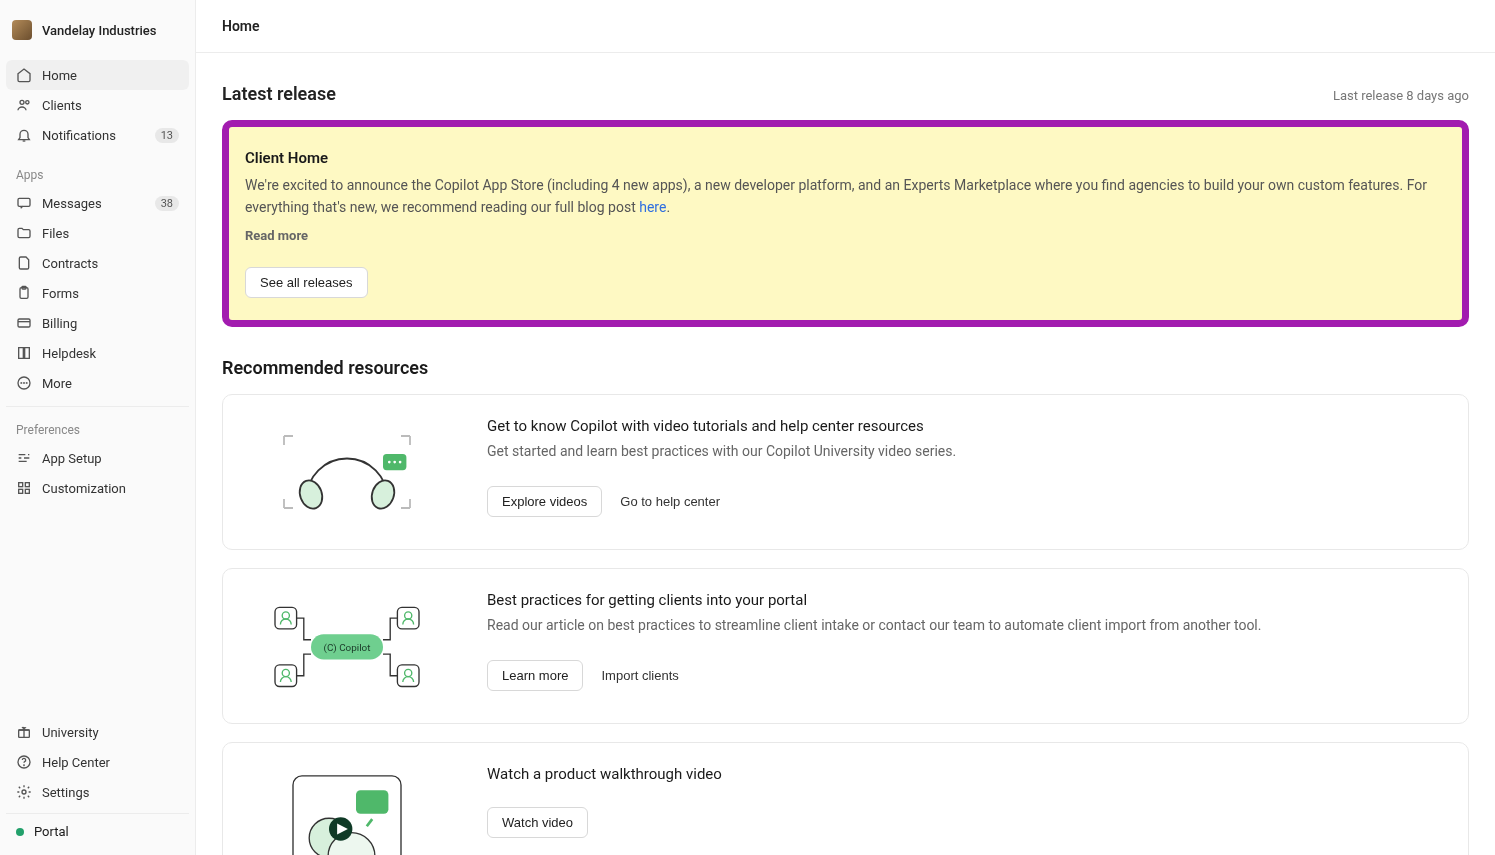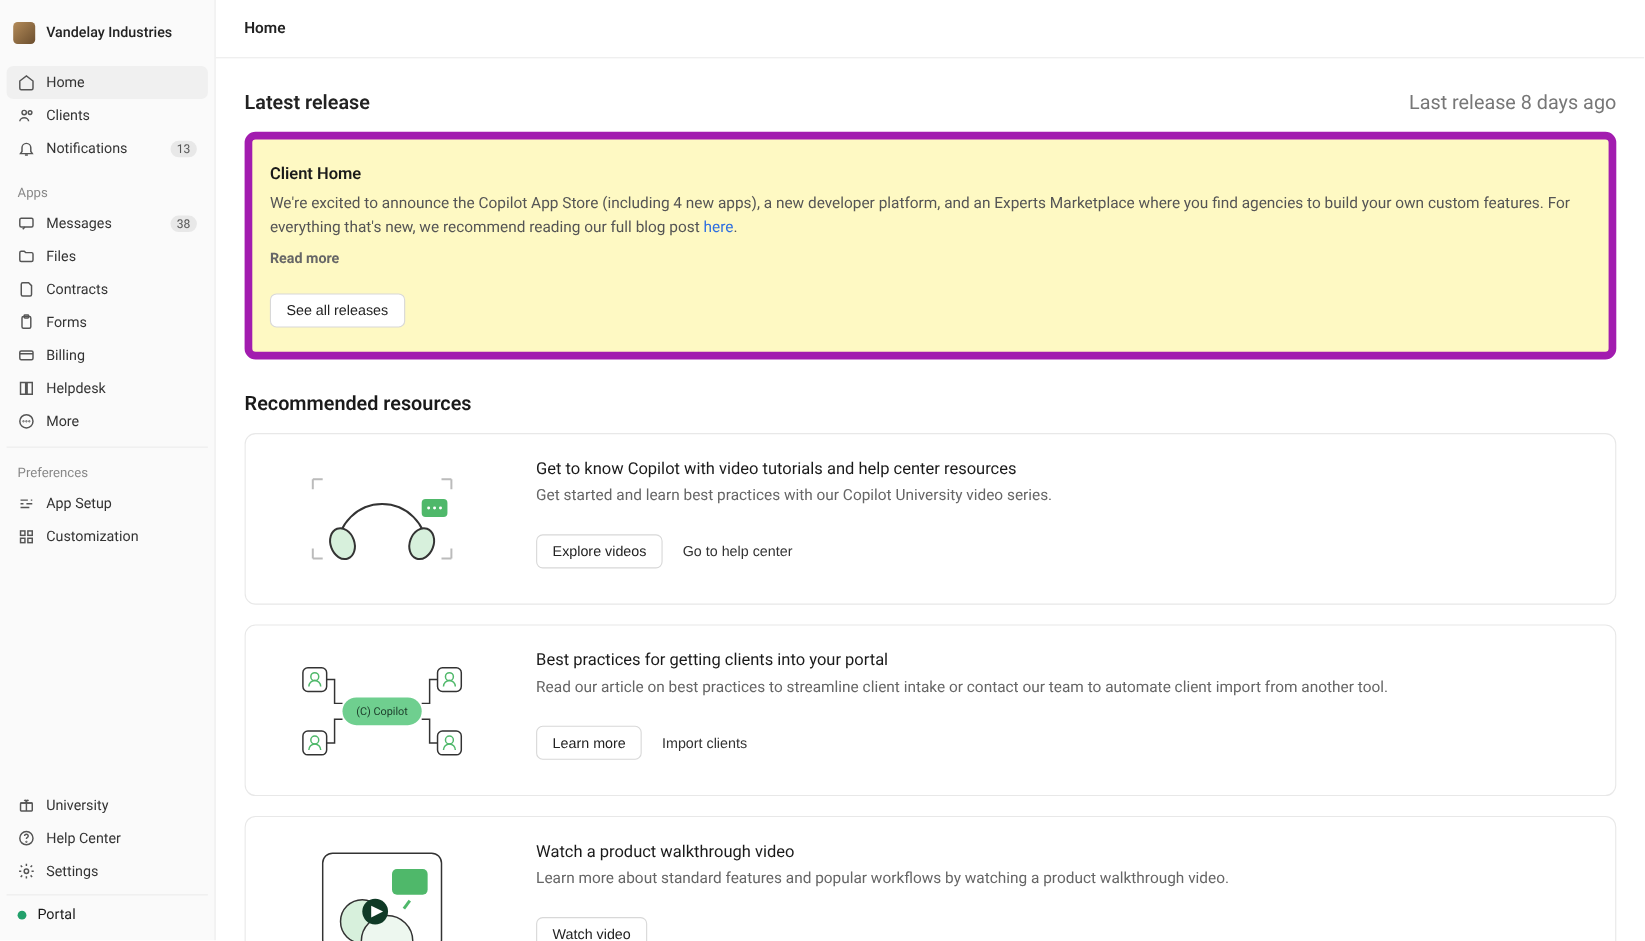--- a/index.html
+++ b/index.html
@@ -69,21 +69,21 @@
       font-size:14px; font-weight:600; color:#222;
     }
     .content {
       padding: 30px 26px 40px; overflow-y:auto; flex:1;
     }
     .section-header {
       display:flex; justify-content:space-between; align-items:baseline;
       margin-bottom:16px;
     }
     .section-title { font-size:18px; font-weight:600; color:#222; }
-    .section-meta { font-size:18px; color:#777; }
+    .section-meta { font-size:13px; color:#777; }
     .card {
       border:7px solid #a21caf; border-radius:10px;
       padding:22px 16px; margin-bottom:20px; background:#fef9c3;
     }
     .release-title { font-size:15px; font-weight:600; margin-bottom:8px; }
     .release-body { font-size:14px; color:#555; line-height:1.55; }
     .release-body .link { color:#2f6fe0; cursor:pointer; }
     .read-more { margin-top:10px; font-size:13px; color:#666; cursor:pointer;font-weight:bold; }
     .button-row { margin-top:24px; display:flex; gap:12px; }
     .btn {
@@ -394,21 +394,20 @@
           <circle cx="80" cy="75" r="22" fill="#d7f0dc" stroke="#333" stroke-width="1.5"></circle>
           <circle cx="105" cy="95" r="26" fill="#edf7ef" stroke="#333" stroke-width="1.5"></circle>
           <rect x="110" y="22" width="36" height="26" rx="5" fill="#4fb86a"></rect>
           <path d="M128 54 l-6 8" stroke="#4fb86a" stroke-width="3"></path>
           <circle cx="93" cy="65" r="13" fill="#0f3a26"></circle>
           <path d="M89 59 l12 6 l-12 6 z" fill="#fff"></path>
         </svg>
       </div>
       <div class="resource-body">
         <div class="resource-title">Watch a product walkthrough video</div>
-        <div class="resource-desc">Learn more about standard features and popular workflows by watching a product walkthrough video.</div>
         <div class="button-row">
           <button class="btn">Watch video</button>
         </div>
       </div>
     </div>
 
   </div>
 </main>
 
 </body></html>

